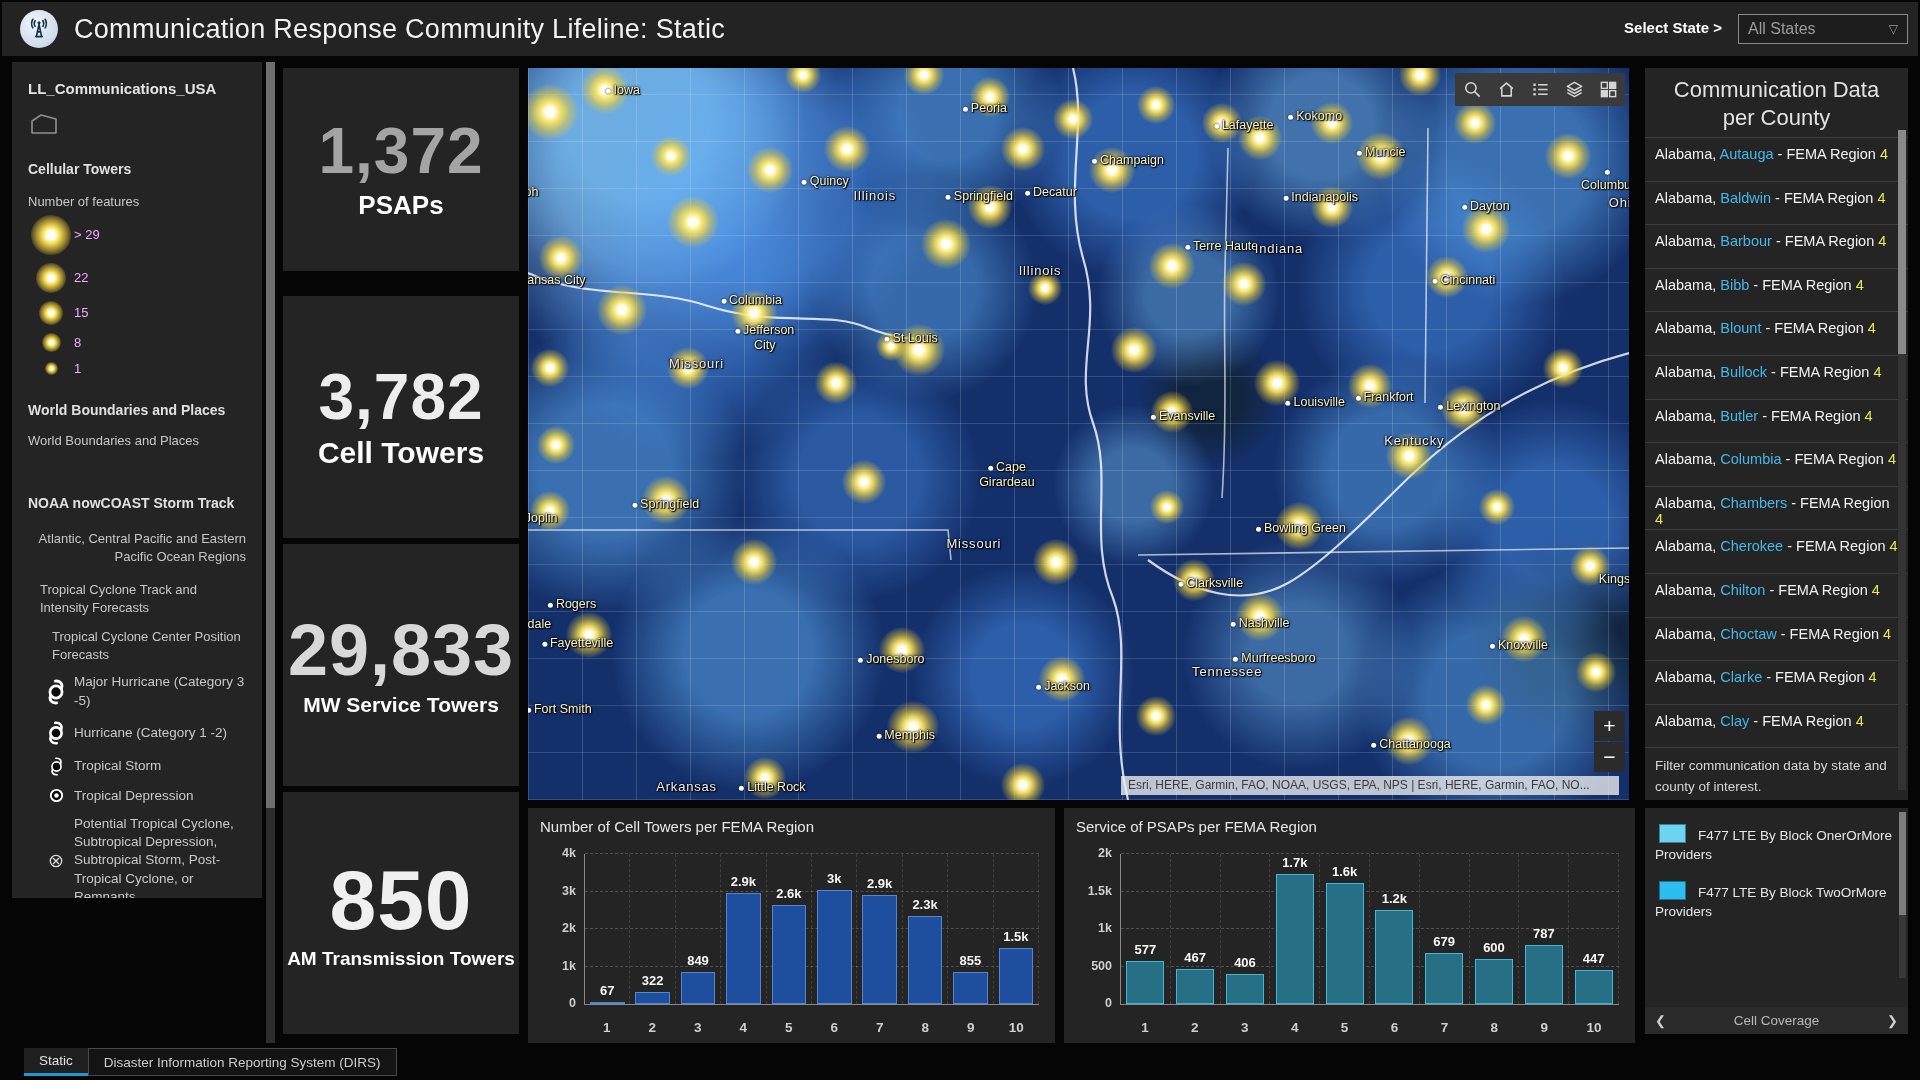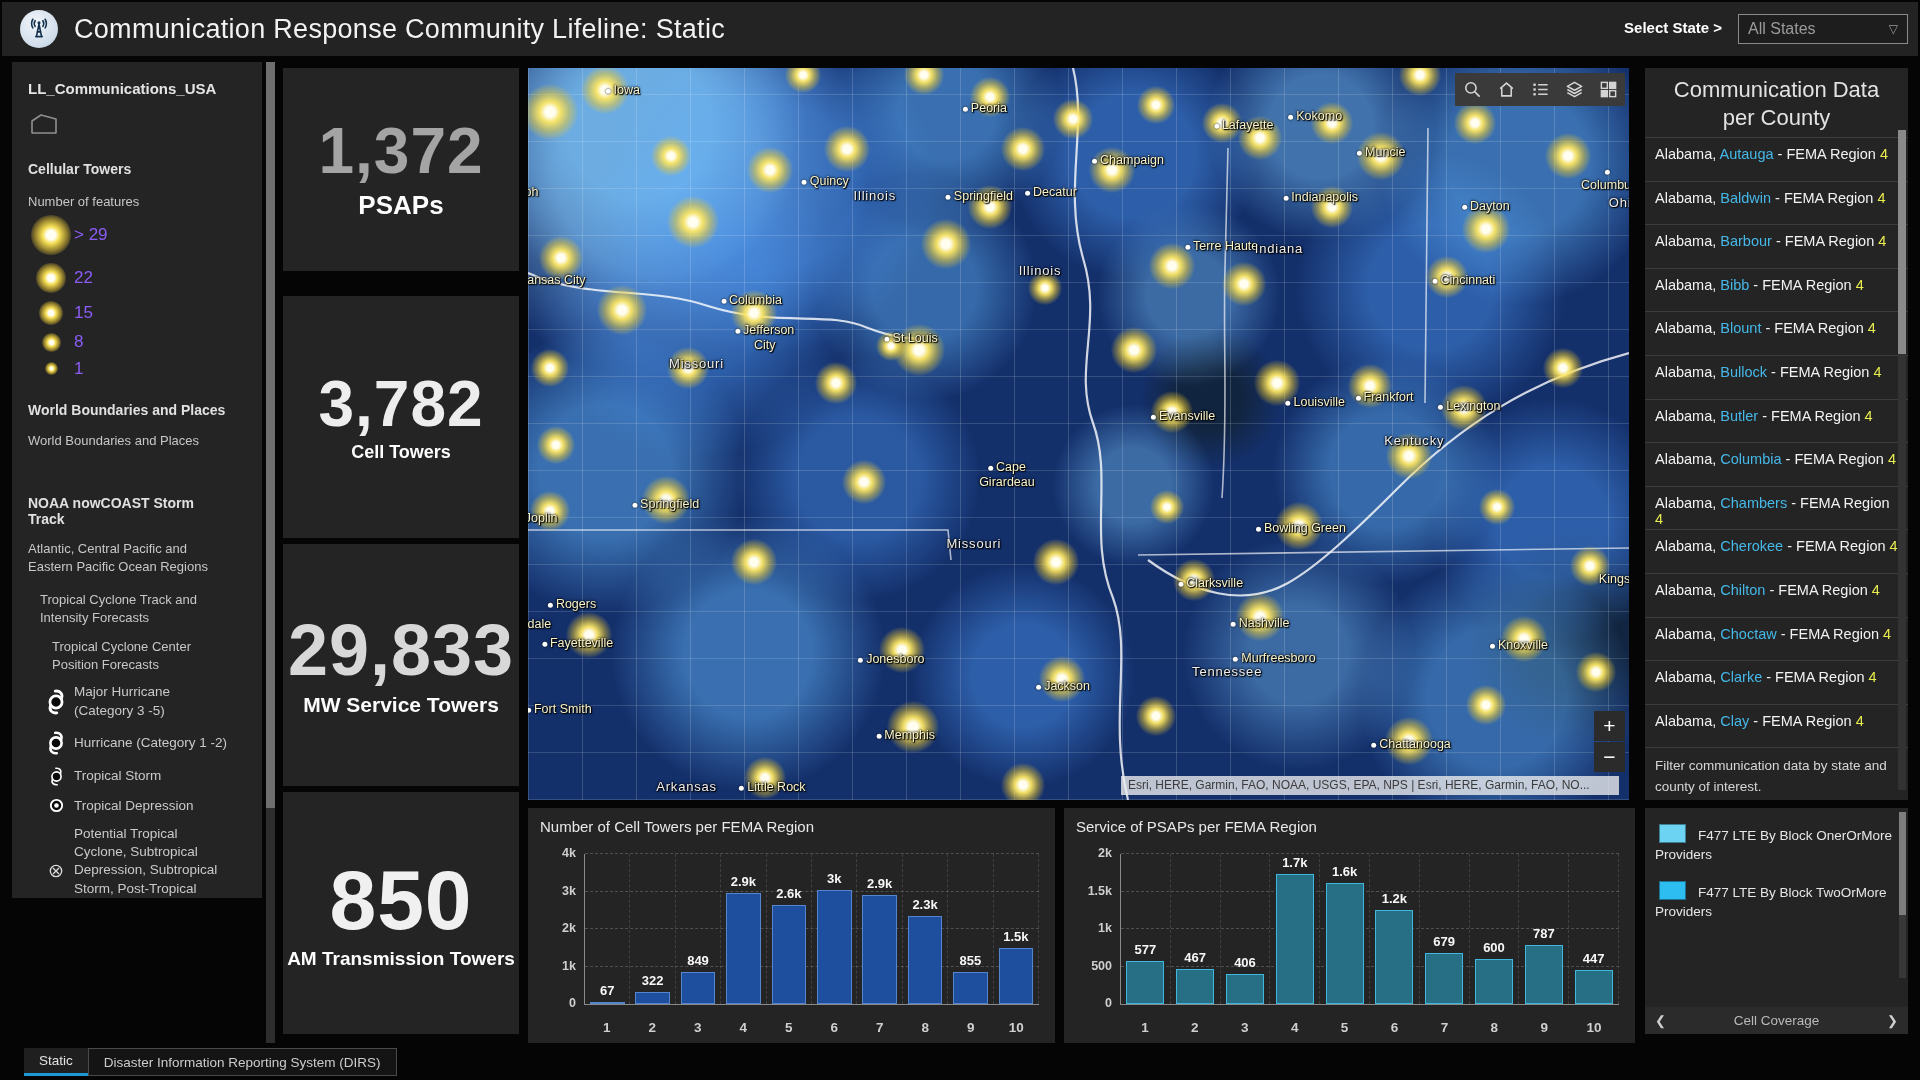--- a/index.html
+++ b/index.html
@@ -9,28 +9,28 @@
   
   #header{left:2px;top:2px;width:1916px;height:54px;background:#232323;display:flex;align-items:center;}
   #logo{width:38px;height:38px;border-radius:50%;background:radial-gradient(circle at 40% 35%,#f2f6fa,#cfdcea 70%,#9db4c8);margin-left:18px;display:flex;align-items:center;justify-content:center;flex:0 0 auto;}
   #header .app-title{color:#f2f2f2;font-size:27px;margin-left:16px;letter-spacing:.3px;white-space:nowrap;}
   #select-state-label{position:absolute;right:196px;top:17px;color:#fff;font-weight:bold;font-size:15px;}
   #state-dd{position:absolute;right:10px;top:12px;width:170px;height:30px;background:#1d1d1d;border:1px solid #8a8a8a;display:flex;align-items:center;justify-content:space-between;padding:0 9px;box-sizing:border-box;cursor:pointer;}
   #state-dd .val{color:#9b9b9b;font-size:16px;}
   #state-dd .tri{color:#9b9b9b;font-size:12px;}
 
   
-  #sidebar{left:12px;top:62px;width:250px;height:836px;padding:18px 32px 0 16px;box-sizing:border-box;overflow:hidden;color:#cfcfcf;}
+  #sidebar{left:12px;top:62px;width:250px;height:836px;padding:18px 16px 0 16px;box-sizing:border-box;overflow:hidden;color:#cfcfcf;}
   #sidebar .grp-title{font-size:15px;font-weight:bold;color:#e4e4e4;}
   #sidebar .sec-title{font-size:14px;font-weight:bold;color:#e0e0e0;}
   #sidebar .plain{font-size:13px;color:#c7c7c7;line-height:1.35;}
   .legend-class-row{display:flex;align-items:center;}
   .legend-class-row .dotbox{width:46px;display:flex;align-items:center;justify-content:center;flex:0 0 auto;}
   .legend-dot{border-radius:50%;background:radial-gradient(circle,#fffef2 0 16%,#f6df55 30%,rgba(242,206,55,.55) 55%,rgba(242,206,55,0) 78%);}
-  .legend-class-row .cls-label{font-size:17px;color:#8b5cf6;}
+  .legend-class-row .cls-label{font-size:13px;color:#f0abfc;}
   .storm-row{display:flex;align-items:center;margin:0 0 10px 10px;}
   .storm-row .sicon{width:36px;flex:0 0 auto;display:flex;align-items:center;justify-content:center;color:#e8e8e8;}
   .storm-row .slabel{font-size:13.5px;color:#c9c9c9;line-height:1.35;}
   .indent1{margin-left:12px;}
   .indent2{margin-left:24px;}
 
   
   #side-scroll{position:absolute;left:266px;top:62px;width:9px;height:981px;background:#2d2d2d;}
   #side-scroll .thumb{position:absolute;top:0;left:0;width:100%;height:76%;background:#6e6e6e;}
 
@@ -40,21 +40,21 @@
   .stat-panel:nth-of-type(2){top:296px;height:242px;}
   .stat-panel:nth-of-type(3){top:544px;height:242px;}
   .stat-panel:nth-of-type(4){top:792px;height:242px;}
   .stat-value{font-weight:600;letter-spacing:1px;line-height:1.05;}
   .stat-label{font-weight:bold;color:#fdfdfd;margin-top:4px;text-align:center;}
   .stat-panel:nth-of-type(1) .stat-value{font-size:64px;color:#a4a4a4;}
   .stat-panel:nth-of-type(2) .stat-value{font-size:64px;color:#ededed;}
   .stat-panel:nth-of-type(3) .stat-value{font-size:72px;color:#d8d8d8;}
   .stat-panel:nth-of-type(4) .stat-value{font-size:84px;color:#f0f0f0;}
   .stat-panel:nth-of-type(1) .stat-label{font-size:26px;}
-  .stat-panel:nth-of-type(2) .stat-label{font-size:18px;}
+  .stat-panel:nth-of-type(2) .stat-label{font-size:30px;}
   .stat-panel:nth-of-type(3) .stat-label{font-size:21px;}
   .stat-panel:nth-of-type(4) .stat-label{font-size:19px;}
 
   
   #map{left:528px;top:68px;width:1101px;height:732px;background-color:#14306b;overflow:hidden;background-image:
     repeating-linear-gradient(90deg, rgba(255,255,255,.16) 0 1px, transparent 1px 54px),
     repeating-linear-gradient(0deg, rgba(255,255,255,.14) 0 1px, transparent 1px 47px),
     radial-gradient(circle at 10% 8%, rgba(120,195,250,.65) 0 6%, rgba(120,195,250,0) 14%),
     radial-gradient(circle at 22% 16%, rgba(70,140,230,.55) 0 8%, rgba(70,140,230,0) 16%),
     radial-gradient(circle at 38% 6%, rgba(95,175,245,.5) 0 5%, rgba(95,175,245,0) 12%),
@@ -193,21 +193,21 @@
         <div class="legend-class-row" style="height: 26px;">
           <div class="dotbox">
             <span class="legend-dot" style="height: 13px; width: 13px;"></span>
           </div>
           <span class="cls-label">1</span>
         </div>
       </div>
     <div class="sec-title" style="margin-top:20px;">World Boundaries and Places</div>
     <div class="plain" style="margin-top:14px;">World Boundaries and Places</div>
     <div class="sec-title" style="margin-top:46px;">NOAA nowCOAST Storm Track</div>
-    <div class="plain" style="margin-top:13px;">Atlantic, Central Pacific and Eastern Pacific Ocean Regions</div>
+    <div class="plain" style="margin-top:19px;text-align:right;">Atlantic, Central Pacific and Eastern Pacific Ocean Regions</div>
     <div class="plain indent1" style="margin-top:16px;">Tropical Cyclone Track and Intensity Forecasts</div>
     <div class="plain indent2" style="margin-top:12px;margin-bottom:10px;">Tropical Cyclone Center Position Forecasts</div>
     <div id="storm-items">
         <div class="storm-row">
           <span class="sicon">
             <svg width="28" height="28" viewBox="0 0 24 24">
     <circle cx="12" cy="12" r="5.2" fill="#0a0a0a" stroke="#fff" stroke-width="2.4"></circle>
     <path d="M16.6 9.2 C18.3 5 15.5 2.2 11.3 2.6" stroke="#fff" stroke-width="2.4" fill="none" stroke-linecap="round"></path>
     <path d="M7.4 14.8 C5.7 19 8.5 21.8 12.7 21.4" stroke="#fff" stroke-width="2.4" fill="none" stroke-linecap="round"></path>
             </svg>

